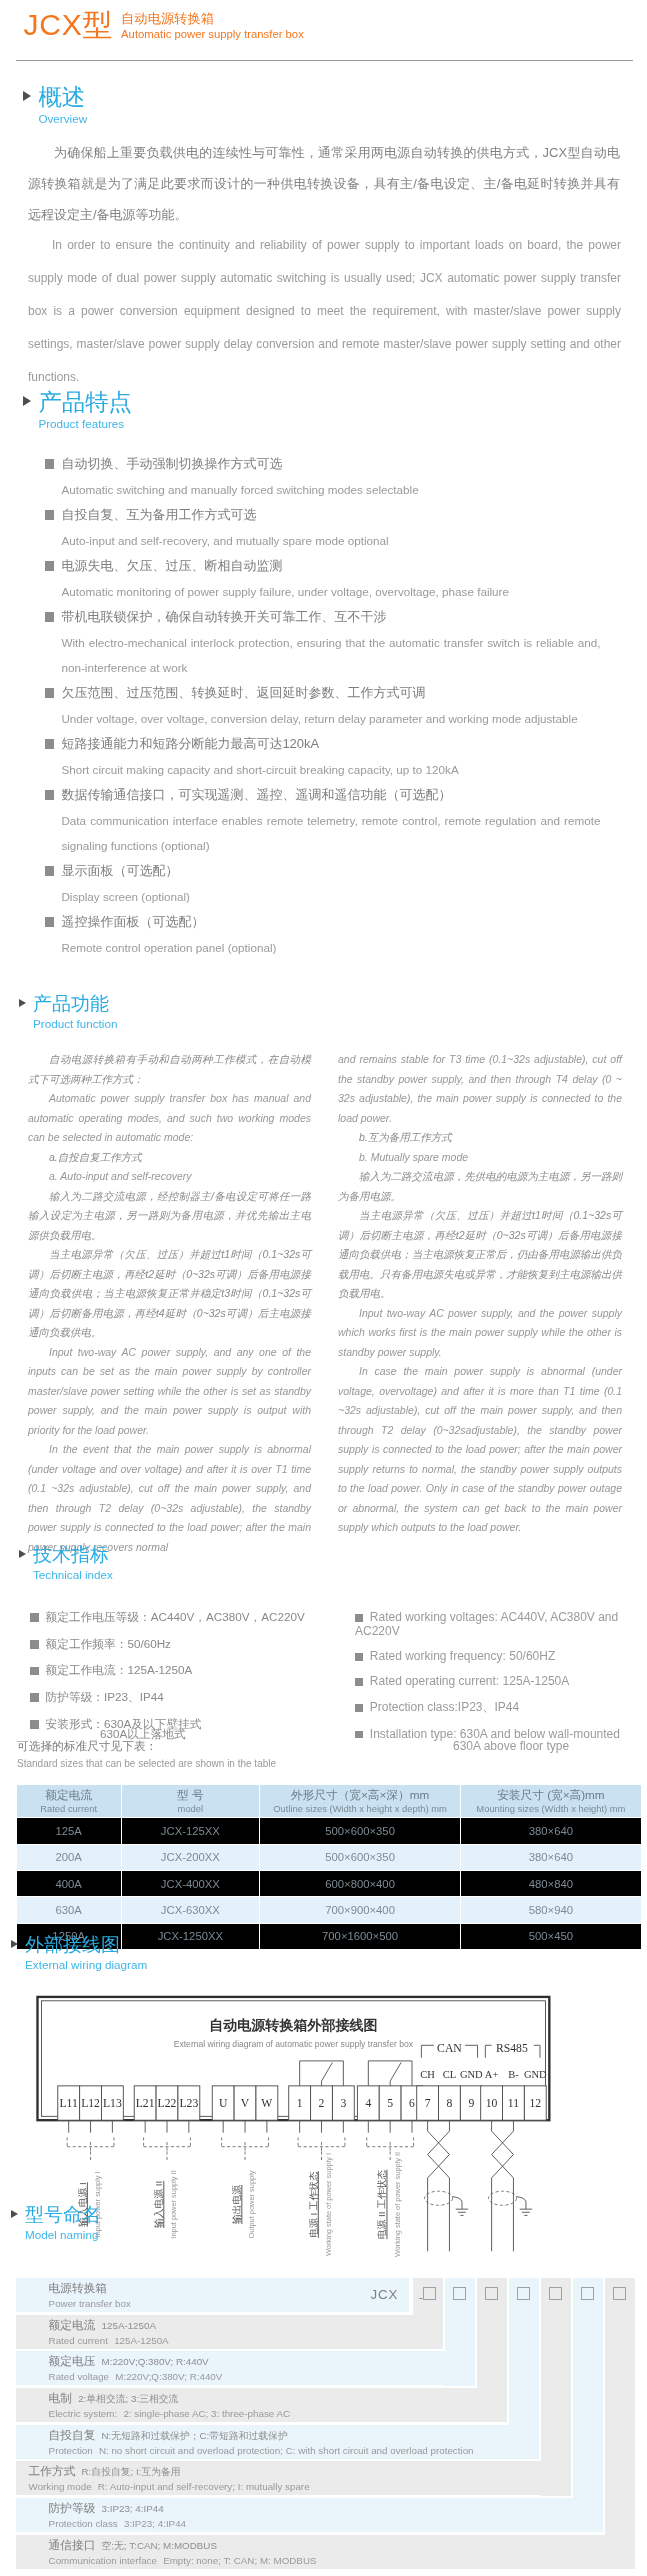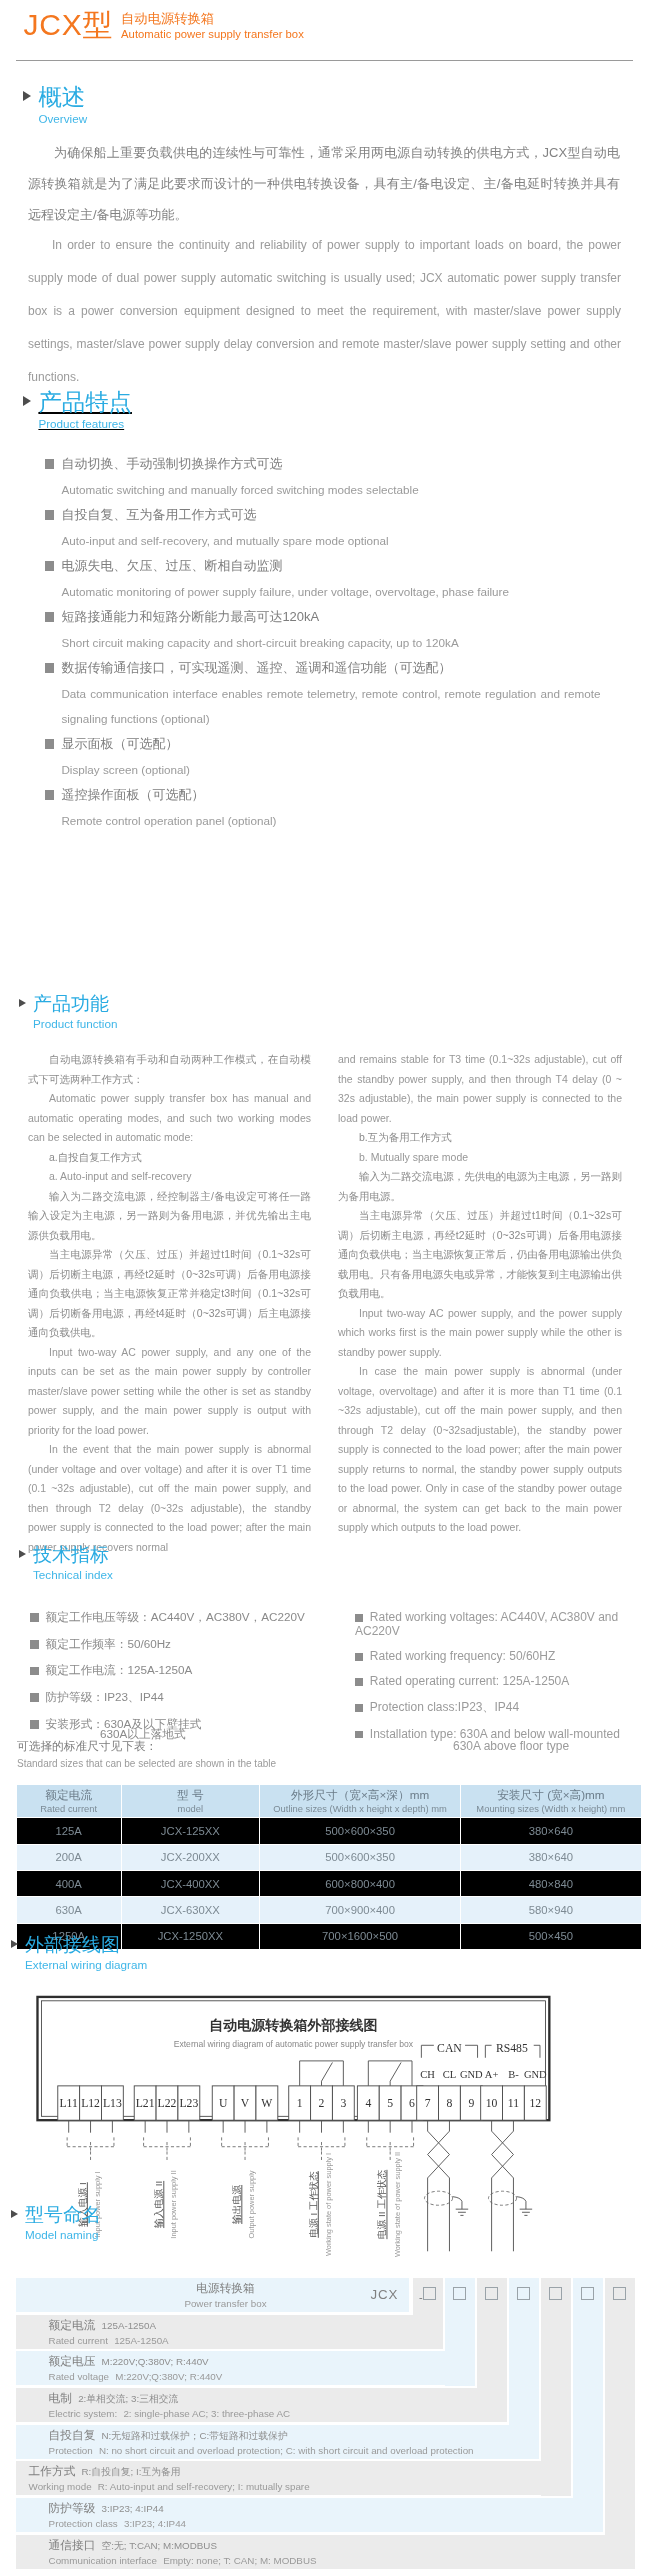--- a/index.html
+++ b/index.html
@@ -22,21 +22,21 @@
   .sec-en{font-size:11.7px;color:#3FB6E8;margin-top:1.6px;}
   
   .para-zh{position:absolute;font-size:13px;line-height:31px;color:#828282;text-align:justify;text-indent:2em;}
   .para-en{position:absolute;font-size:12px;line-height:33px;color:#9b9b9b;text-align:justify;text-indent:2em;}
   
   .feat-list{position:absolute;left:45px;top:451px;width:579px;}
   .fzh{font-size:13px;color:#7d7d7d;line-height:26px;}
   .sq{display:inline-block;width:9.4px;height:9.4px;background:#8c8c8c;margin-right:7px;vertical-align:-0.8px;}
   .fen{font-size:11.7px;color:#9b9b9b;line-height:25px;padding-left:16.4px;width:539px;text-align:justify;}
   
-  .fcol{position:absolute;width:283px;text-align:justify;}
+  .fcol{position:absolute;width:283px;text-align:justify;font-style:italic;}
   .fcol p{margin:0;font-size:10.5px;line-height:19.5px;color:#8a8a8a;}
   .fcol p.zh{text-indent:2em;}
   .fcol p.en{text-indent:2em;color:#979797;}
   .fcol p.it{text-indent:2em;text-align:left;}
   
   .tcol{position:absolute;}
   .ti{font-size:11.7px;color:#8a8a8a;margin-bottom:16.4px;}
   .ti .sq{width:8.6px;height:8.6px;}
   .ti-cont{padding-left:70px;margin-top:-4.7px;}
   .tcol.en .ti{font-size:12px;color:#9b9b9b;margin-bottom:12.5px;}
@@ -94,39 +94,47 @@
   <div class="sec" style="left:23.4px;top:84px;">
     <span class="tri"></span>
     <div>
       <div class="sec-zh">概述</div>
       <div class="sec-en">Overview</div>
     </div>
   </div>
   <div class="para-zh" style="left:28px;top:137px;width:592px;">为确保船上重要负载供电的连续性与可靠性，通常采用两电源自动转换的供电方式，JCX型自动电源转换箱就是为了满足此要求而设计的一种供电转换设备，具有主/备电设定、主/备电延时转换并具有远程设定主/备电源等功能。</div>
   <div class="para-en" style="left:28px;top:229px;width:593px;">In order to ensure the continuity and reliability of power supply to important loads on board, the power supply mode of dual power supply automatic switching is usually used; JCX automatic power supply transfer box is a power conversion equipment designed to meet the requirement, with master/slave power supply settings, master/slave power supply delay conversion and remote master/slave power supply setting and other functions.</div>
 
-  <div class="sec" style="left:23.4px;top:389px;text-decoration:underline;">
+  <div class="sec" style="left:23.4px;top:389px;">
     <span class="tri"></span>
     <div>
       <div class="sec-zh">产品特点</div>
       <div class="sec-en">Product features</div>
     </div>
   </div>
   <div class="feat-list">
     <div>
         <div class="fzh"><span class="sq"></span><span>自动切换、手动强制切换操作方式可选</span></div>
         <div class="fen">Automatic switching and manually forced switching modes selectable</div>
       </div>
     <div>
         <div class="fzh"><span class="sq"></span><span>自投自复、互为备用工作方式可选</span></div>
         <div class="fen">Auto-input and self-recovery, and mutually spare mode optional</div>
       </div>
     <div>
         <div class="fzh"><span class="sq"></span><span>电源失电、欠压、过压、断相自动监测</span></div>
         <div class="fen">Automatic monitoring of power supply failure, under voltage, overvoltage, phase failure</div>
+      </div>
+    <div>
+        <div class="fzh"><span class="sq"></span><span>带机电联锁保护，确保自动转换开关可靠工作、互不干涉</span></div>
+        <div class="fen">With electro-mechanical interlock protection, ensuring that the automatic transfer switch is reliable and, non-interference at work</div>
+      </div>
+    <div>
+        <div class="fzh"><span class="sq"></span><span>欠压范围、过压范围、转换延时、返回延时参数、工作方式可调</span></div>
+        <div class="fen">Under voltage, over voltage, conversion delay, return delay parameter and working mode adjustable</div>
       </div>
     <div>
         <div class="fzh"><span class="sq"></span><span>短路接通能力和短路分断能力最高可达120kA</span></div>
         <div class="fen">Short circuit making capacity and short-circuit breaking capacity, up to 120kA</div>
       </div>
     <div>
         <div class="fzh"><span class="sq"></span><span>数据传输通信接口，可实现遥测、遥控、遥调和遥信功能（可选配）</span></div>
         <div class="fen">Data communication interface enables remote telemetry, remote control, remote regulation and remote signaling functions (optional)</div>
       </div>
     <div>
@@ -385,21 +393,21 @@
     <div class="strip bggray" style="left:525px;height:218px;">
         <span class="bx"><span class="nbox"></span></span>
       </div>
     <div class="strip bgblue" style="left:557px;height:254px;">
         <span class="bx"><span class="nbox"></span></span>
       </div>
     <div class="strip bggray" style="left:589px;height:291px;">
         <span class="bx"><span class="nbox"></span></span>
       </div>
 
-    <div class="nrow bgblue" style="top:0px;width:393px;text-align:center;">
+    <div class="nrow bgblue" style="top:0px;width:393px;">
         <div class="l1"><span>电源转换箱</span><span class="desc"></span></div>
         <div class="l2"><span>Power transfer box</span><span class="desc"></span></div>
       </div>
     <div class="nrow bggray" style="top:37px;width:426px;">
         <div class="l1"><span>额定电流</span><span class="desc">125A-1250A</span></div>
         <div class="l2"><span>Rated current</span><span class="desc">125A-1250A</span></div>
       </div>
     <div class="nrow bgblue" style="top:73px;width:458px;">
         <div class="l1"><span>额定电压</span><span class="desc">M:220V;Q:380V; R:440V</span></div>
         <div class="l2"><span>Rated voltage</span><span class="desc">M:220V;Q:380V; R:440V</span></div>

